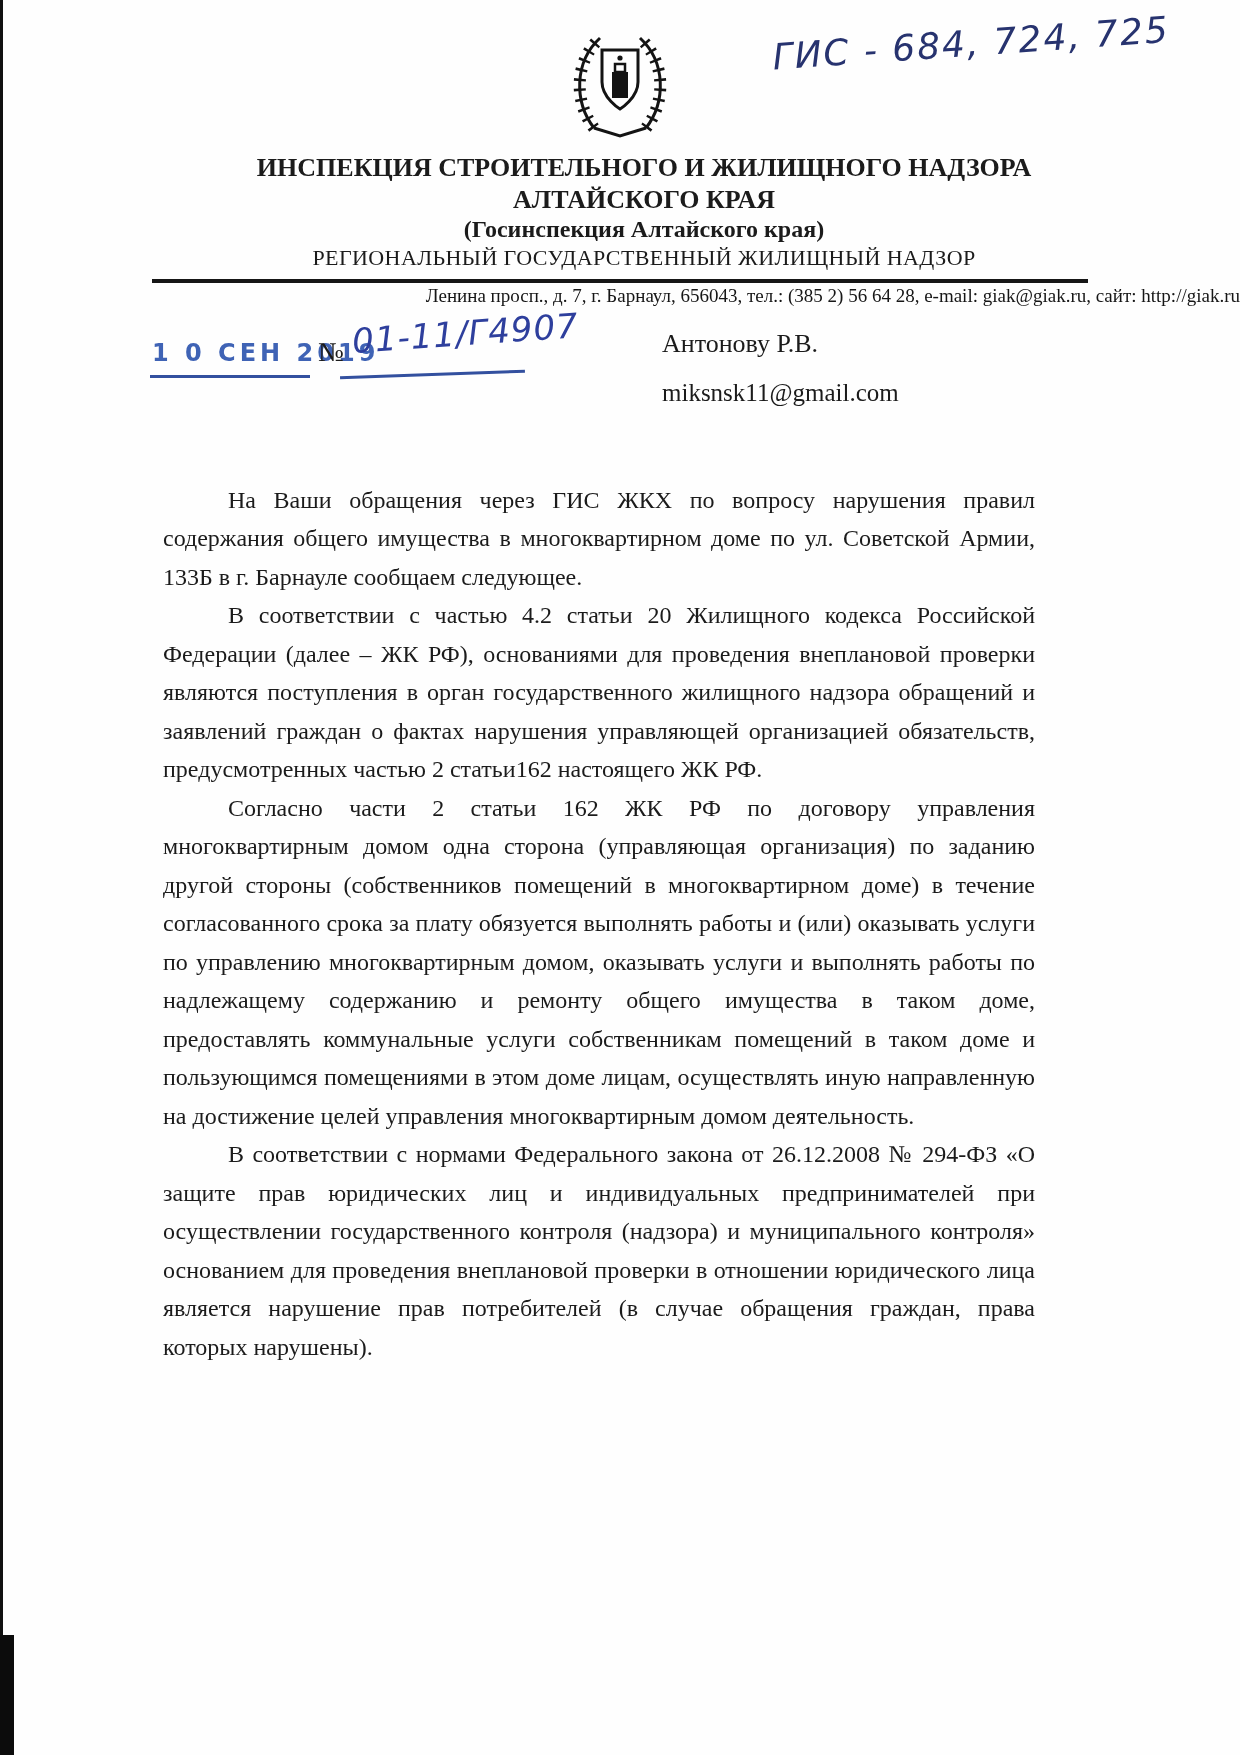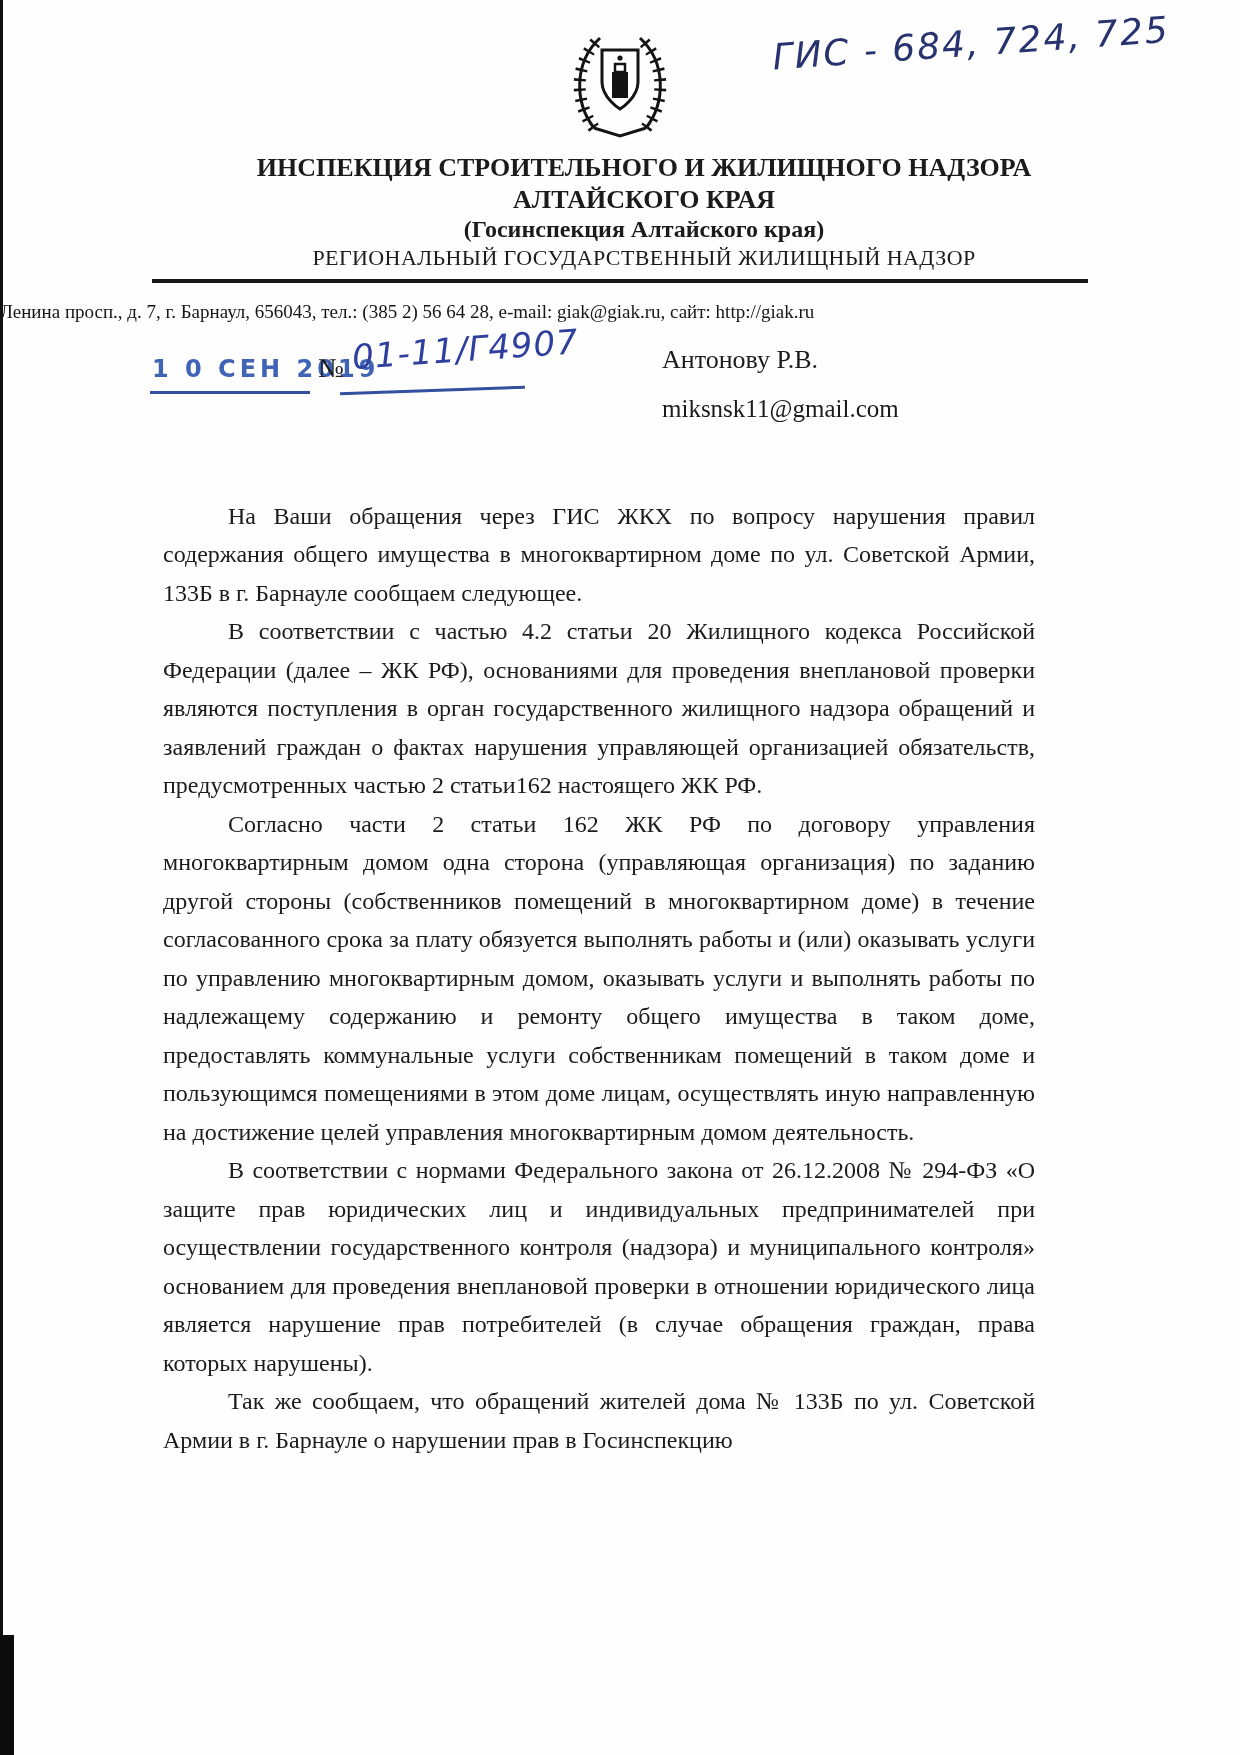--- a/index.html
+++ b/index.html
@@ -20,21 +20,21 @@
 
   .emblem { margin-top:24px; text-align:center; }
 
   .org-header { margin-top:6px; text-align:center; line-height:1.22;padding-left:48px; }
   .org-line1, .org-line2 { font-weight:bold; font-size:26px; }
   .org-line3 { font-weight:bold; font-size:24px; }
   .org-line4 { font-size:22px; letter-spacing:0.4px; }
 
   .rule { margin-left:152px; margin-top:7px; width:936px; height:4px; background:#161616; }
 
-  .address-line { text-align:left; font-size:19px; margin-top:18px; color:#161616; }
+  .address-line { text-align:right; font-size:19px; margin-top:2px; color:#161616; }
 
   .meta { position:relative; height:150px; }
   .date-stamp {
     position:absolute; left:152px; top:32px;
     color:#3f63b5; font-family:"DejaVu Sans", sans-serif;
     font-weight:bold; font-size:24px; letter-spacing:4px; white-space:nowrap;
   }
   .date-underline { position:absolute; left:150px; top:68px; width:160px; height:3px; background:#33509f; }
   .number-label { position:absolute; left:318px; top:30px; font-size:27px; color:#1b1b1b; }
   .number-value {
@@ -100,16 +100,15 @@
     <div class="recipient-name">Антонову Р.В.</div>
     <div class="recipient-email">miksnsk11@gmail.com</div>
   </div>
 
 
   <div class="letter-body">
     <p>На Ваши обращения через ГИС ЖКХ по вопросу нарушения правил содержания общего имущества в многоквартирном доме по ул. Советской Армии, 133Б в г. Барнауле сообщаем следующее.</p>
     <p>В соответствии с частью 4.2 статьи 20 Жилищного кодекса Российской Федерации (далее – ЖК РФ), основаниями для проведения внеплановой проверки являются поступления в орган государственного жилищного надзора обращений и заявлений граждан о фактах нарушения управляющей организацией обязательств, предусмотренных частью 2 статьи162 настоящего ЖК РФ.</p>
     <p>Согласно части 2 статьи 162 ЖК РФ по договору управления многоквартирным домом одна сторона (управляющая организация) по заданию другой стороны (собственников помещений в многоквартирном доме) в течение согласованного срока за плату обязуется выполнять работы и (или) оказывать услуги по управлению многоквартирным домом, оказывать услуги и выполнять работы по надлежащему содержанию и ремонту общего имущества в таком доме, предоставлять коммунальные услуги собственникам помещений в таком доме и пользующимся помещениями в этом доме лицам, осуществлять иную направленную на достижение целей управления многоквартирным домом деятельность.</p>
     <p>В соответствии с нормами Федерального закона от 26.12.2008 № 294-ФЗ «О защите прав юридических лиц и индивидуальных предпринимателей при осуществлении государственного контроля (надзора) и муниципального контроля» основанием для проведения внеплановой проверки в отношении юридического лица является нарушение прав потребителей (в случае обращения граждан, права которых нарушены).</p>
-    <p>Так же сообщаем, что обращений жителей дома № 133Б по ул. Советской Армии в г. Барнауле о нарушении прав в Госинспекцию</p>
   </div>
 
 </div>
 
 </body></html>

